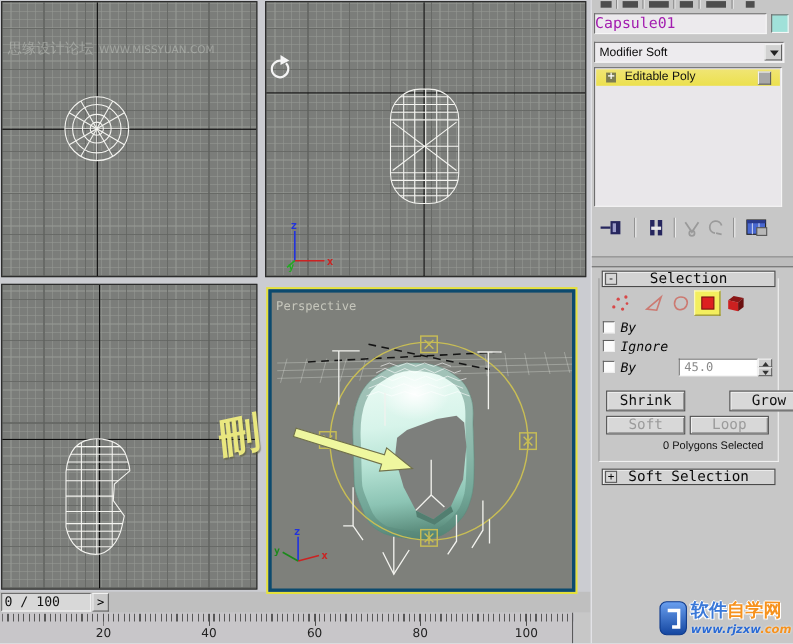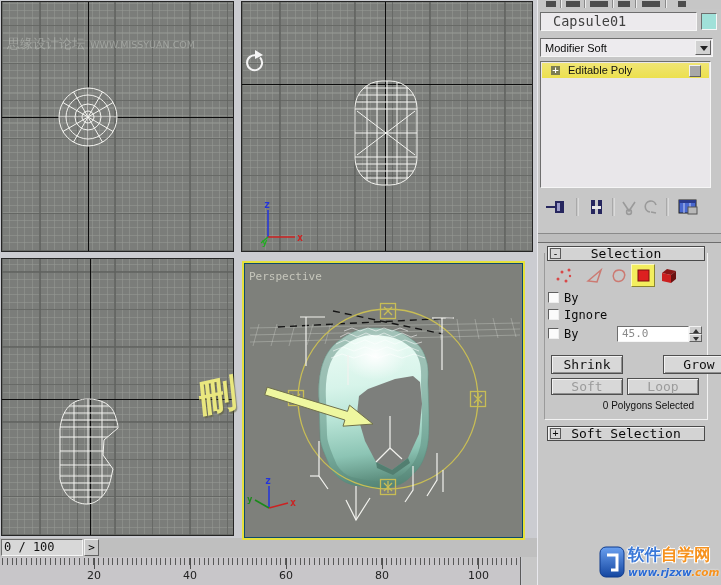--- a/index.html
+++ b/index.html
@@ -24,21 +24,21 @@
   font-family:"DejaVu Sans Mono", monospace; font-size:13px; color:#111;
   display:flex; align-items:center; justify-content:center; }
 .hdr { position:absolute; left:9px; width:158px; height:15px; background:#d3d3d3;
   border:1px solid #4a4a4a; box-shadow: inset 1px 1px 0 #f3f3f3;
   font-family:"DejaVu Sans Mono", monospace; font-size:13px; color:#0a0a0a;
   text-align:center; line-height:13px; }
 .hdrbox { position:absolute; left:2px; top:1px; width:11px; height:11px; border:1px solid #5a5a5a;
   background:#d6d6d6; font-size:10px; line-height:9px; text-align:center; font-family:"DejaVu Sans Mono",monospace; }
 .cb { position:absolute; width:11px; height:11px; background:#fbfbfb; border:1px solid;
   border-color:#5f5f5f #eee #eee #5f5f5f; }
-.cblabel { position:absolute; font-family:"DejaVu Sans Mono", monospace; font-size:12px; color:#0a0a0a; }
+.cblabel { position:absolute; font-family:"DejaVu Sans Mono", monospace; font-size:12px; color:#0a0a0a;font-style:italic; }
 .sep { position:absolute; width:1px; background:#8a8a8a; box-shadow:1px 0 0 #ededed; }
 .tabblob { position:absolute; top:1px; background:#4d4d4d; }
 </style>
 </head>
 <body>
 
 <div id="screen">
 
   <div class="vp" style="left:1px; top:1px; width:233px; height:251px;">
     <div class="axline" style="left:86px; top:0; width:1px; height:100%;"></div>
@@ -135,21 +135,21 @@
           <line x1="58" y1="238" x2="115" y2="238"></line>
           <line x1="72" y1="140" x2="72" y2="245"></line>
             <line x1="86" y1="140" x2="86" y2="245"></line>
           <line x1="100" y1="140" x2="100" y2="245"></line>
         </g>
       </g>
     </svg>
   </div>
 
   <div style="position:absolute; left:242px; top:261px; width:283px; height:279px; border:2px solid #e5e13c; background:#cbccd1; z-index:2;">
-    <div style="position:absolute; left:0; top:0; width:279px; height:275px; border:1px solid #0c4a6e; background:#7e807b; overflow:hidden;">
+    <div style="position:absolute; left:0; top:0; width:279px; height:275px; border:3px solid #0c4a6e; background:#7e807b; overflow:hidden;">
       <div class="mono" style="position:absolute; left:4px; top:6px; font-size:11px; color:#c6c6bc;">Perspective</div>
       <svg width="279" height="275" viewBox="0 0 279 275">
         <defs>
           <linearGradient id="capgrad" x1="0.42" y1="0" x2="0.5" y2="1">
             <stop offset="0" stop-color="#eefcf6"></stop>
             <stop offset="0.35" stop-color="#d7f4ea"></stop>
             <stop offset="0.55" stop-color="#b8e4d6"></stop>
             <stop offset="0.78" stop-color="#8cc4b4"></stop>
             <stop offset="1" stop-color="#508070"></stop>
           </linearGradient>
@@ -275,21 +275,21 @@
       <div class="sep" style="left:46px; top:0; height:8px;"></div>
       <div class="tabblob" style="left:52px; width:18px; height:6px;"></div>
       <div class="sep" style="left:74px; top:0; height:8px;"></div>
       <div class="tabblob" style="left:80px; width:12px; height:6px;"></div>
       <div class="sep" style="left:97px; top:0; height:8px;"></div>
       <div class="tabblob" style="left:104px; width:18px; height:6px;"></div>
       <div class="sep" style="left:127px; top:0; height:8px;"></div>
       <div class="tabblob" style="left:140px; width:8px; height:6px;"></div>
     </div>
 
-    <div class="sunken mono" style="position:absolute; left:2px; top:12px; width:157px; height:19px; background:#eceaed; font-size:13.5px; color:#404040; line-height:17px; padding-left:12px;">
+    <div class="sunken mono" style="position:absolute; left:2px; top:12px; width:157px; height:19px; background:#eceaed; font-size:13.5px; color:#a21caf; line-height:17px; padding-left:0;">
       <span>Capsule01</span>
     </div>
     <div class="sunken" style="position:absolute; left:163px; top:13px; width:16px; height:17px; background:#a0e1d9;"></div>
 
     <div class="sunken" style="position:absolute; left:2px; top:38px; width:173px; height:19px; background:#edebee;">
       <span style="position:absolute; left:4px; top:3px; font-size:11px; color:#0a0a0a; font-family:'Liberation Sans',sans-serif;">Modifier Soft</span>
       <div class="raised" style="position:absolute; right:1px; top:1px; width:16px; height:15px; background:#d2d2d2;">
         <div style="position:absolute; left:4px; top:5px; width:0; height:0; border-left:4px solid transparent; border-right:4px solid transparent; border-top:5px solid #222;"></div>
       </div>
     </div>

